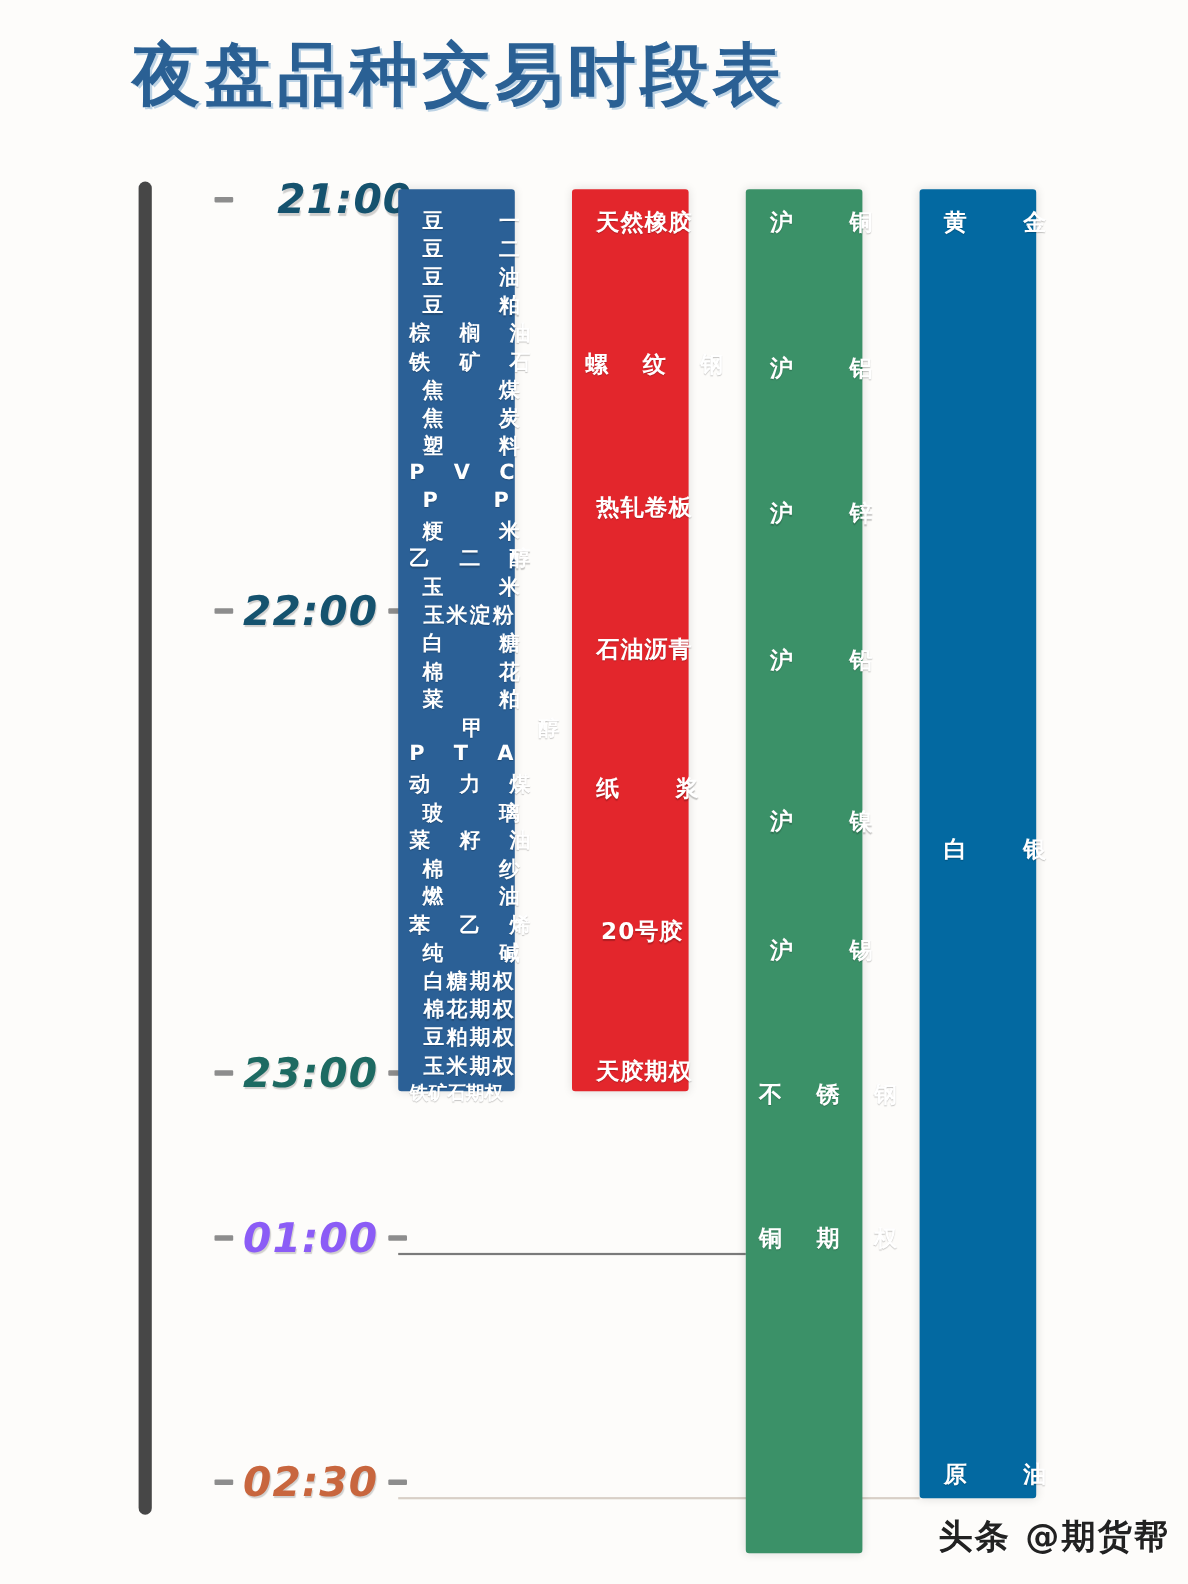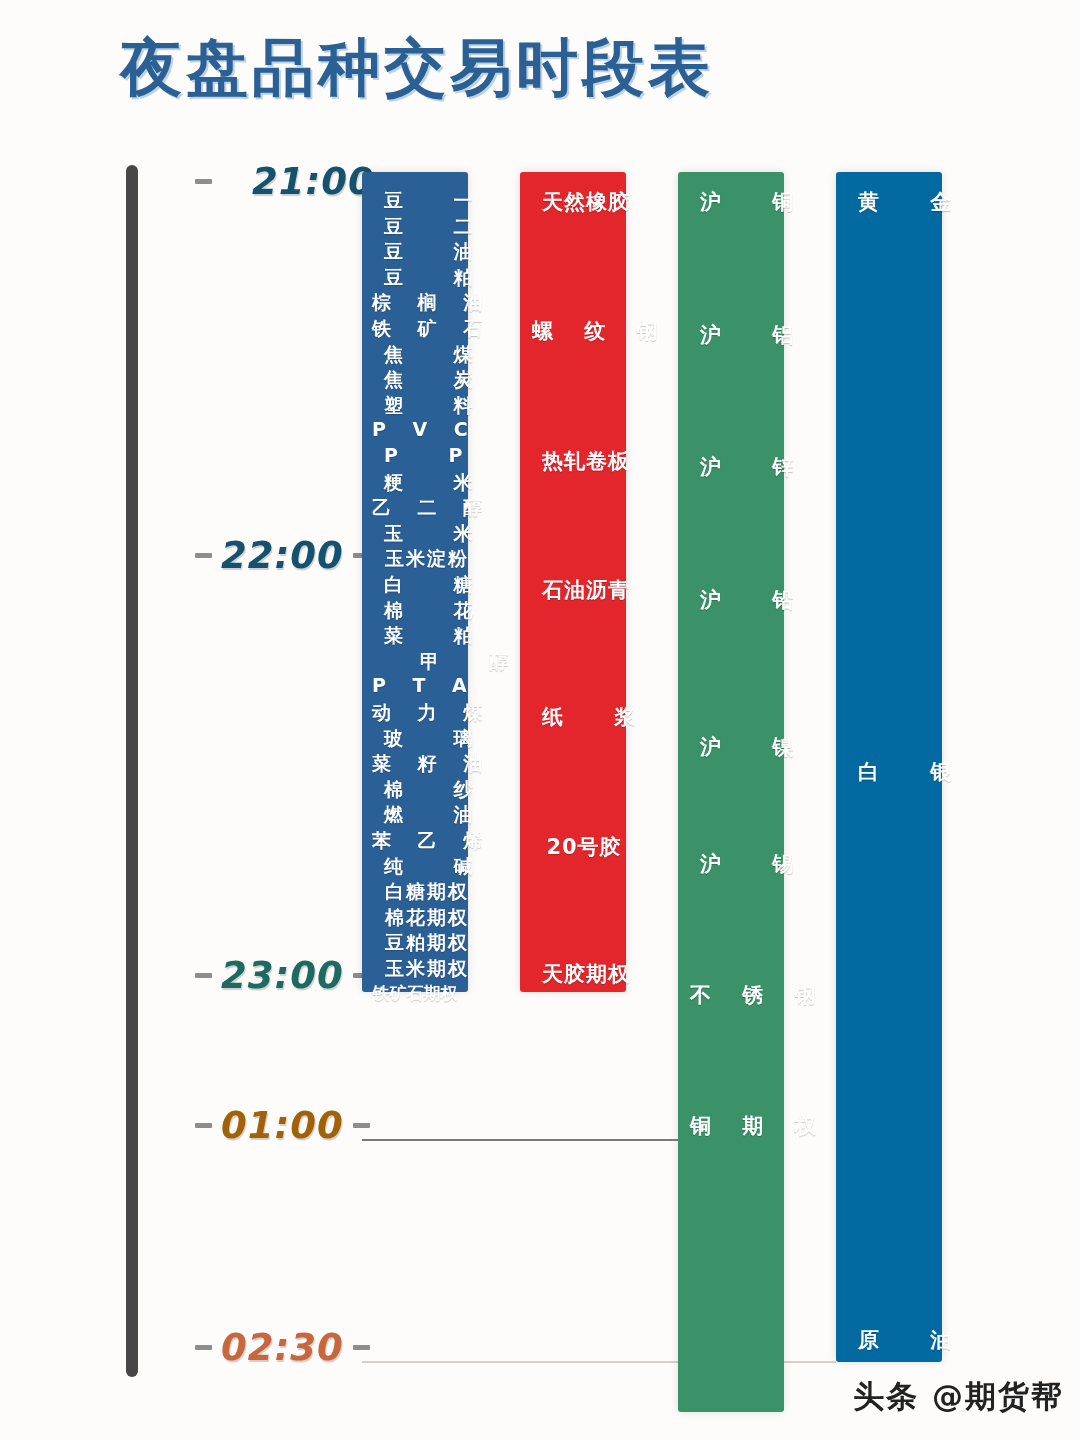--- a/index.html
+++ b/index.html
@@ -121,21 +121,21 @@
         <span class="tlabel" style="color: rgb(21, 82, 110);">22:00</span>
         <span class="dash"></span>
       </div>
       <div class="tick" style="left: 195px; top: 954px;">
         <span class="dash"></span>
         <span class="tlabel" style="color: rgb(29, 106, 98);">23:00</span>
         <span class="dash"></span>
       </div>
       <div class="tick" style="left: 195px; top: 1104px;">
         <span class="dash"></span>
-        <span class="tlabel" style="color: #a16207;">01:00</span>
+        <span class="tlabel" style="color: #8b5cf6;">01:00</span>
         <span class="dash"></span>
       </div>
       <div class="tick" style="left: 195px; top: 1326px;">
         <span class="dash"></span>
         <span class="tlabel" style="color: rgb(200, 102, 62);">02:30</span>
         <span class="dash"></span>
       </div>
     </div>
   <div id="rules-layer">
       <div class="rule" style="left: 362px; top: 1139px; width: 316px;"></div>

